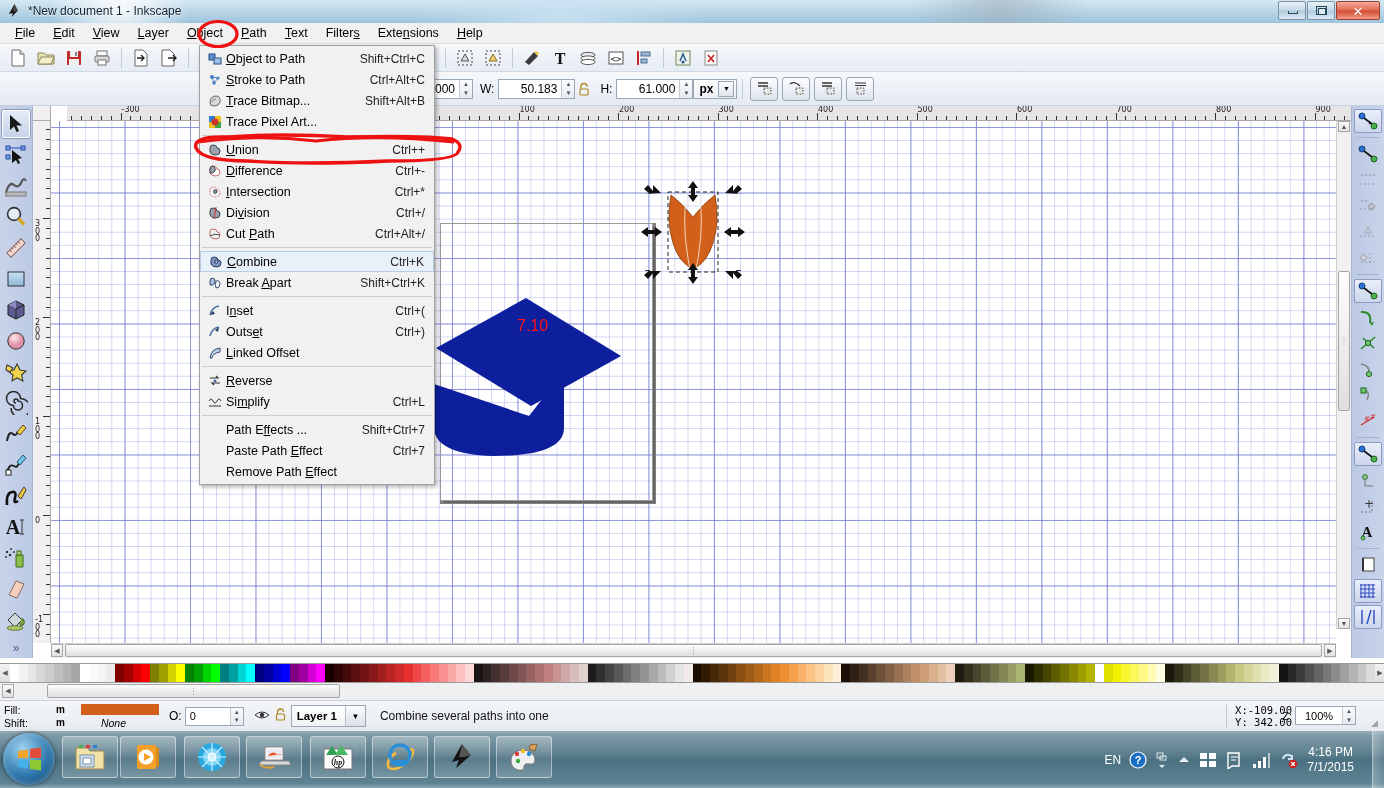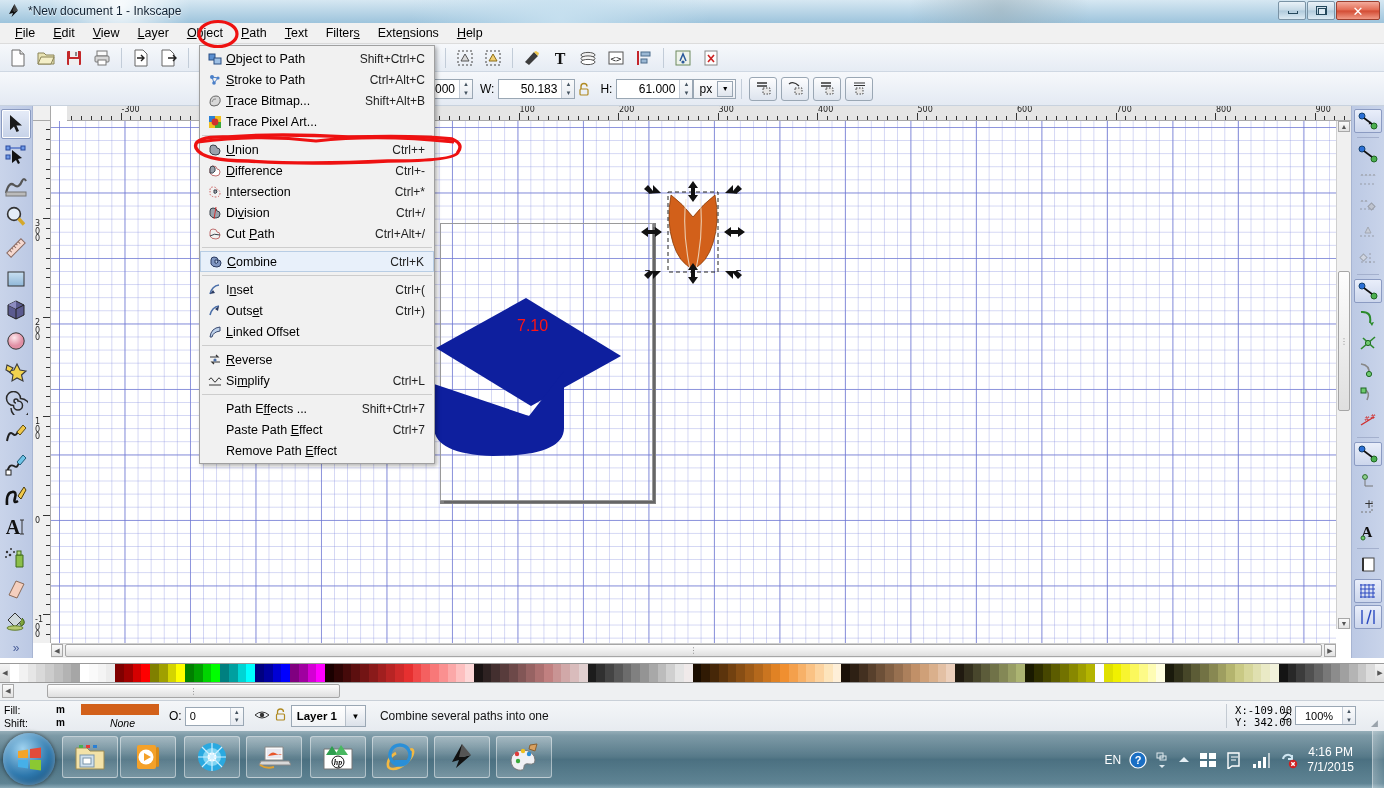--- a/index.html
+++ b/index.html
@@ -92,21 +92,21 @@
     border:none; outline:none; width:62px; text-align:right; padding-right:4px; font-size:12px;
     font-family:"Liberation Sans",sans-serif; background:transparent;
   }
   .spinarrows {
     width:13px; border-left:1px solid #c4ccd6; display:flex; flex-direction:column;
     background:linear-gradient(to bottom,#fafbfc,#e6eaf0);
   }
   .spinarrows span { flex:1; display:flex; align-items:center; justify-content:center; font-size:6px; color:#44525f; line-height:1; }
   .unitsel {
     height:20px; border:1px solid #9aa7b4; background:linear-gradient(to bottom,#fdfdfd,#eceff4);
-    display:flex; align-items:center; padding:0 2px 0 5px; font-size:12px; gap:5px;
+    display:flex; align-items:center; padding:0 2px 0 5px; font-size:12px; gap:5px;font-weight:bold;
   }
   .unitsel .arrowbox { width:16px; height:16px; border:1px solid #98a5b2; background:linear-gradient(to bottom,#fbfcfd,#dfe5ed);
      display:flex; align-items:center; justify-content:center; font-size:7px; }
   .lockicon { width:18px; height:20px; display:flex; align-items:center; justify-content:center; }
   .bigbtn {
     width:28px; height:24px; margin:0 2px; border:1px solid #9aa7b4; border-radius:3px;
     background:linear-gradient(to bottom,#fdfdfe,#dde4ee);
     display:flex; align-items:center; justify-content:center;
   }
 
@@ -205,21 +205,21 @@
   .statusbar {
     position:absolute; left:0; top:700px; width:1384px; height:31px;
     background:linear-gradient(to bottom,#f4f6f8,#e7ebf0); border-top:1px solid #c9d0d8;
     display:flex; align-items:center;
   }
   .fillstroke { width:165px; height:31px; position:relative; font-size:10.5px; }
   .fs-row { position:absolute; left:4px; display:flex; align-items:center; gap:16px; }
   .fs-lbl { width:36px; }
   .fs-m { font-weight:bold; font-size:10px; }
   .fs-color { width:78px; height:11px; }
-  .fs-none { font-style:italic; font-size:10.5px; margin-left:29px; }
+  .fs-none { font-style:italic; font-size:10.5px; margin-left:20px; }
   .opacity { display:flex; align-items:center; gap:3px; margin-left:4px; }
   .obox { display:flex; border:1px solid #9aa7b4; height:19px; background:#fff; }
   .obox input { border:none; outline:none; width:44px; font-size:11px; padding-left:4px; background:transparent;
                 font-family:"Liberation Sans",sans-serif;}
   .layerbox { display:flex; align-items:center; gap:4px; margin-left:10px; }
   .layersel {
     display:flex; align-items:center; border:1px solid #9aa7b4; height:22px;
     background:linear-gradient(to bottom,#fff,#f0f2f5);
   }
   .layersel .nm { font-size:11.5px; font-weight:bold; padding:0 8px 0 5px; }
@@ -1389,20 +1389,30 @@
       <div class="mrow hl">
         <span class="micon">
           <svg width="14" height="14" viewBox="0 0 14 14">
             <path d="M2 5 Q2 2 5 2 Q9 2 9 5 Q12 5 12 8 Q12 12 8 12 Q3 12 2 9z" fill="#7f95c0" stroke="#2a3a60"></path>
             <path d="M6 5 Q9 4 9 7 Q8 9 6 8z" fill="#bcd0ea" stroke="#2a3a60"></path>
           </svg>
         </span>
         <span class="mlabel"><u>C</u>ombine</span>
         <span class="maccel">Ctrl+K</span>
       </div>
+      <div class="mrow">
+        <span class="micon">
+          <svg width="14" height="14" viewBox="0 0 14 14">
+            <path d="M2 5 Q2 2 5 2 Q8 3 7 7 Q5 10 2 9z" fill="#a8bede" stroke="#3a4a70"></path>
+            <path d="M8 5 Q12 4 12 8 Q12 12 8 12 Q7 9 8 5z" fill="#fff" stroke="#3a4a70"></path>
+          </svg>
+        </span>
+        <span class="mlabel">Break <u>A</u>part</span>
+        <span class="maccel">Shift+Ctrl+K</span>
+      </div>
       <div class="msep"></div>
       <div class="mrow">
         <span class="micon">
           <svg width="14" height="14" viewBox="0 0 14 14">
             <path d="M2 11 Q4 3 11 2" fill="none" stroke="#4a6ea8" stroke-width="1.6"></path>
             <path d="M2 11 l5 -1 l-2 -3z" fill="#2a3a60"></path>
           </svg>
         </span>
         <span class="mlabel">I<u>n</u>set</span>
         <span class="maccel">Ctrl+(</span>

